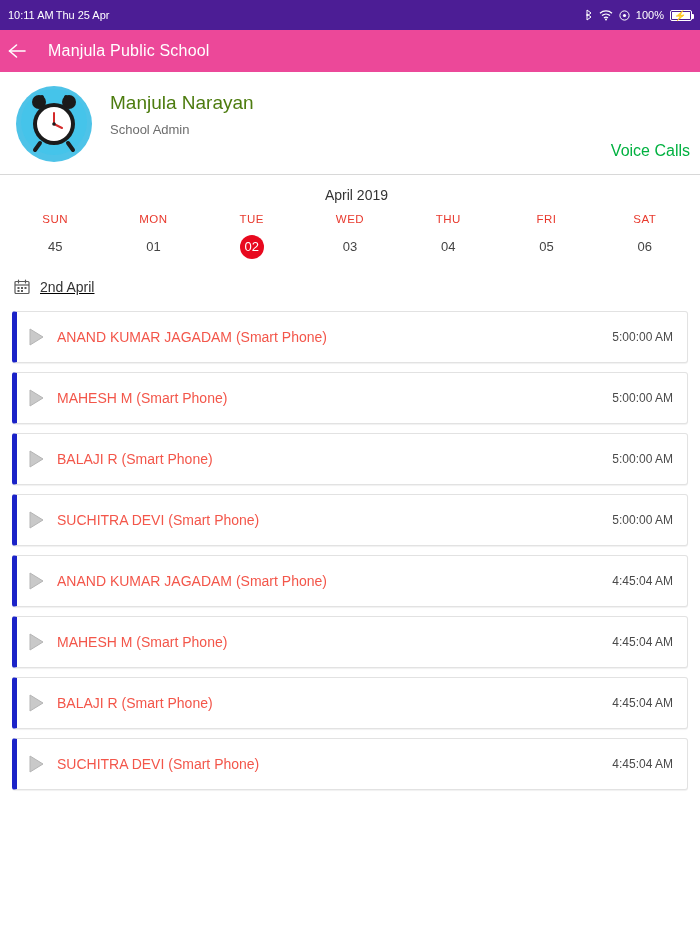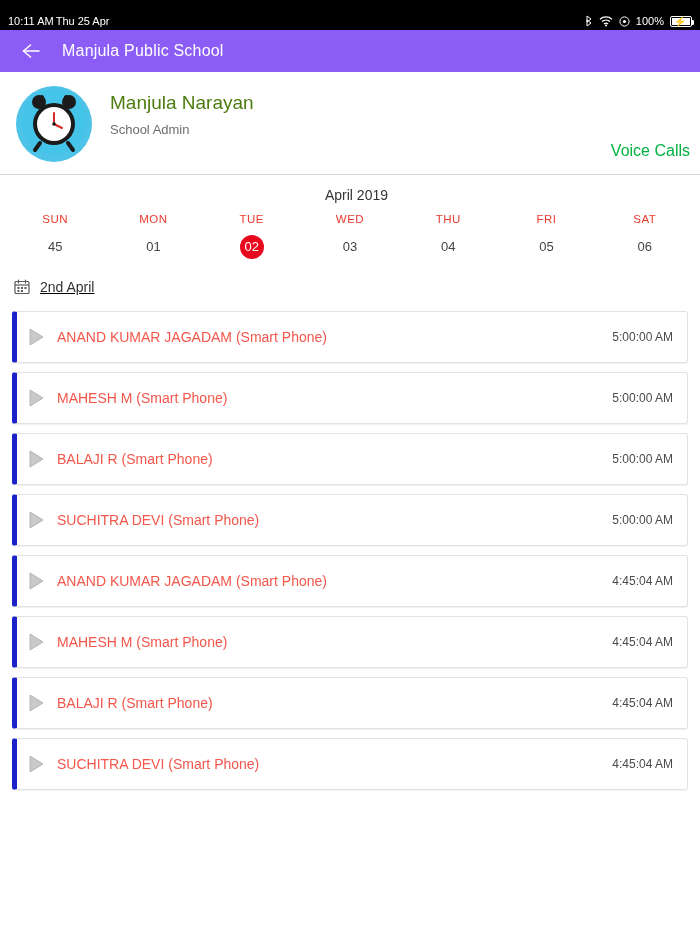--- a/index.html
+++ b/index.html
@@ -7,24 +7,24 @@
     width: 700px;
     height: 934px;
     font-family: "Liberation Sans", sans-serif;
     background: #ffffff;
     overflow: hidden;
   }
 
   
   .statusbar {
     height: 20px;
-    background: #000000;
+    background: #4c1d95;
     color: #ffffff;
     display: flex;
-    align-items: flex-start;
+    align-items: center;
     padding: 15px 8px;
     font-size: 11px;
   }
   .statusbar .sb-time { font-weight: 400; }
   .statusbar .sb-date { margin-left: 2px; }
   .statusbar .sb-right {
     margin-left: auto;
     display: flex;
     align-items: center;
     gap: 6px;
@@ -57,25 +57,25 @@
     left: 0; right: 0; top: -1px;
     text-align: center;
     font-size: 10px;
     color: #199c4b;
     line-height: 11px;
   }
 
   
   .appbar {
     height: 42px;
-    background: #8b5cf6;
+    background: #ec4899;
     color: #ffffff;
     display: flex;
     align-items: center;
-    padding: 0 20px;
+    padding: 0 6px;
   }
   .back-btn {
     width: 26px; height: 26px;
     display: flex; align-items: center; justify-content: center;
     cursor: pointer;
   }
   .appbar-title {
     margin-left: 16px;
     font-size: 16px;
     font-weight: 400;

